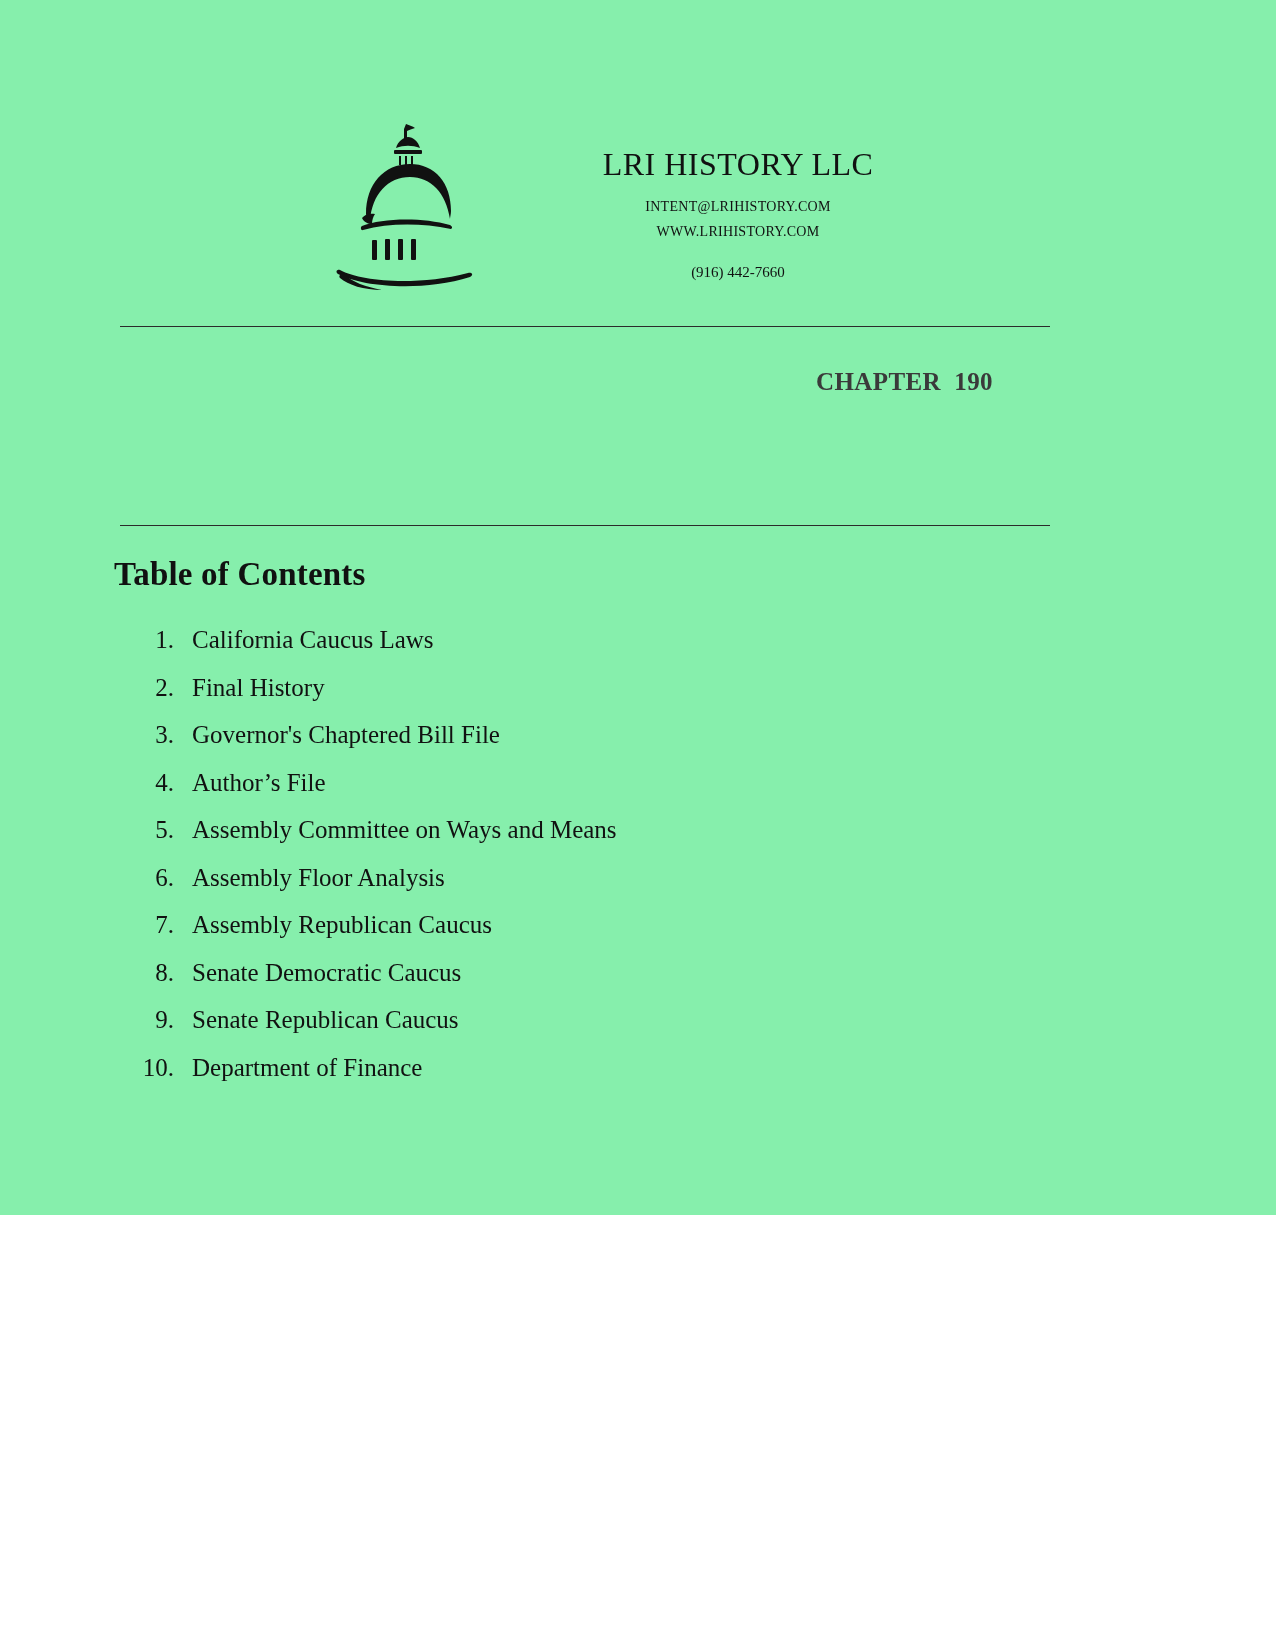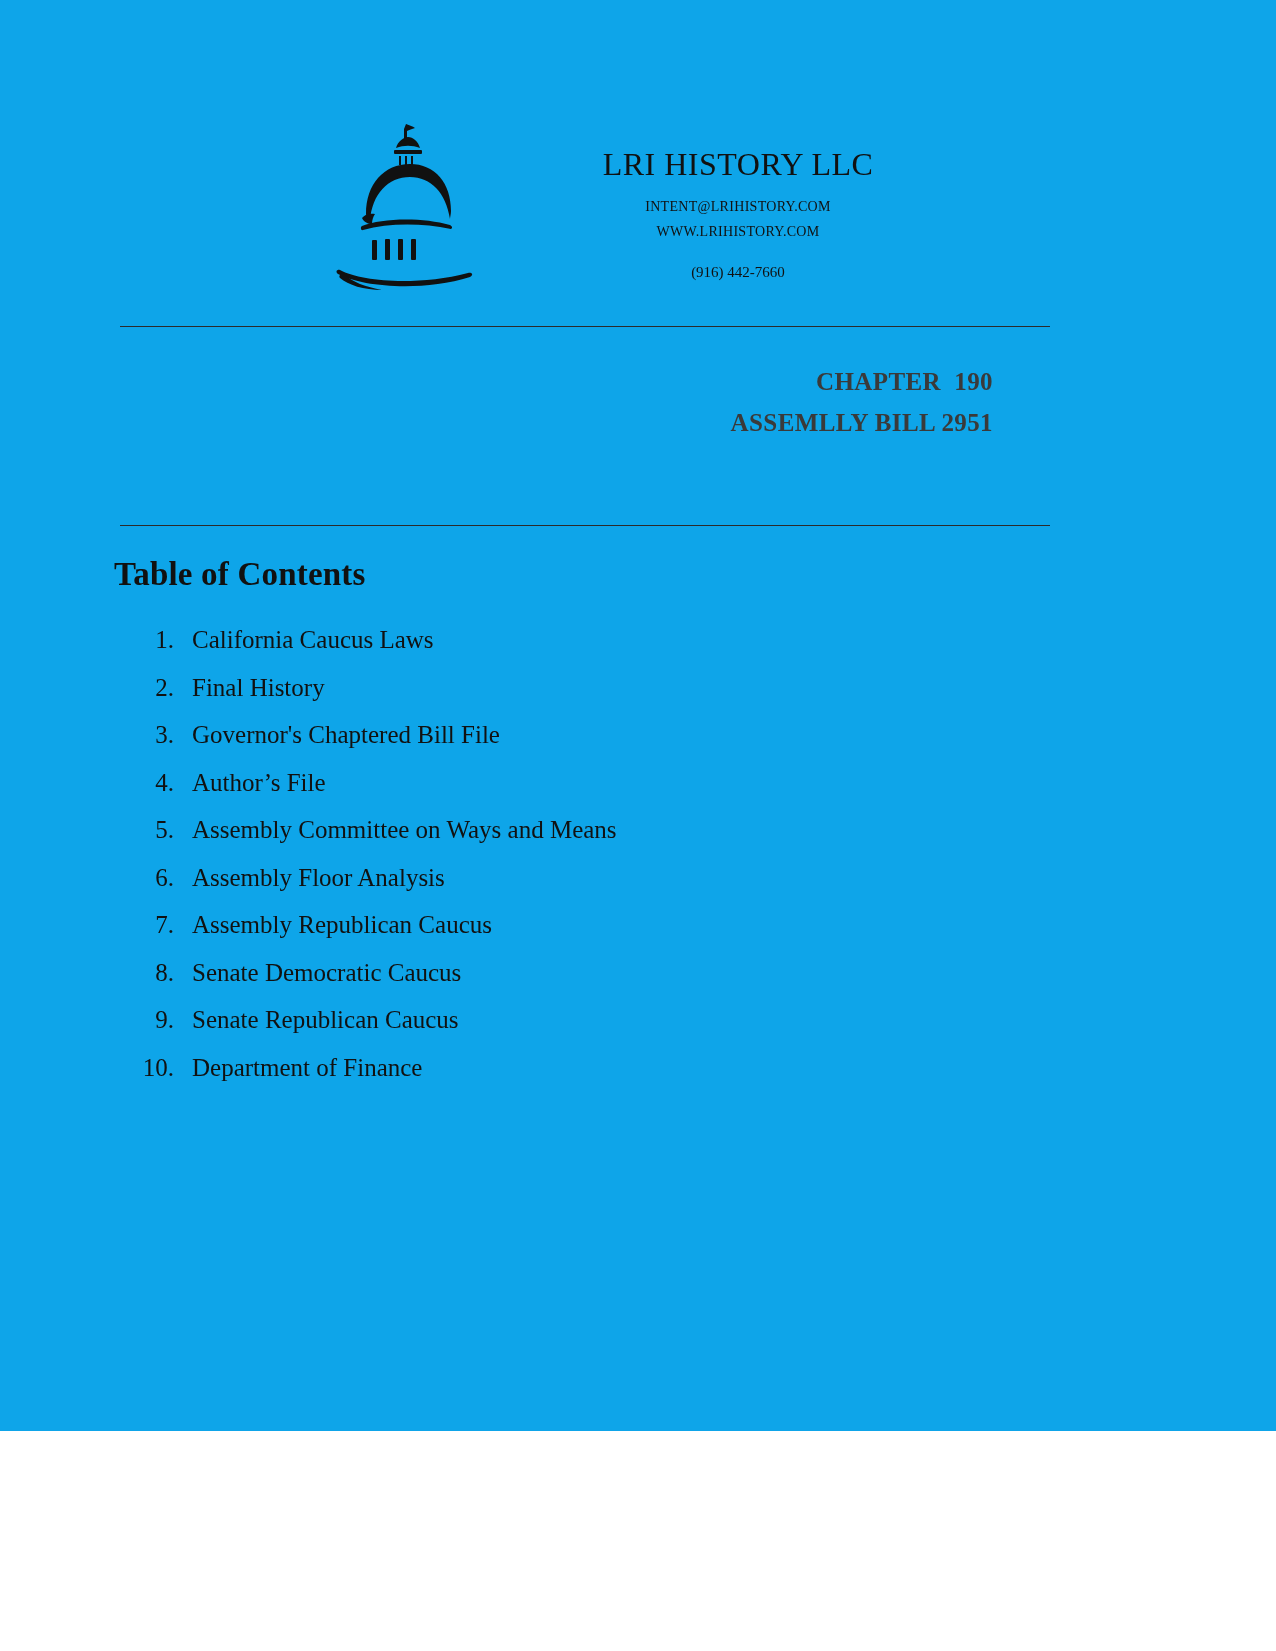--- a/index.html
+++ b/index.html
@@ -3,22 +3,22 @@
 <meta charset="utf-8">
 <style>
   html, body {
     margin: 0;
     padding: 0;
     background: #ffffff;
   }
   .page {
     position: relative;
     width: 1276px;
-    height: 1431px;
-    background: #0ea5e9;
+    height: 1215px;
+    background: #86efac;
     font-family: "Liberation Serif", serif;
     color: #1a1a1a;
     box-sizing: border-box;
     overflow: hidden;
     padding-left: 15px;
   }
 
   
   .letterhead {
     position: absolute;
@@ -176,21 +176,20 @@
       <div class="org-line">WWW.LRIHISTORY.COM</div>
       <div class="org-phone">(916) 442-7660</div>
     </div>
 
   </div>
 
   <div class="rule rule-top"></div>
 
   <div class="title-block">
     <div>CHAPTER  190</div>
-    <div>ASSEMLLY BILL 2951</div>
   </div>
 
   <div class="rule rule-bottom"></div>
 
   <div class="toc-heading">Table of Contents</div>
 
   <ol class="toc-list">
     <li class="toc-item">
       <span class="toc-num">1.</span>
       <span class="toc-label">California Caucus Laws</span>

